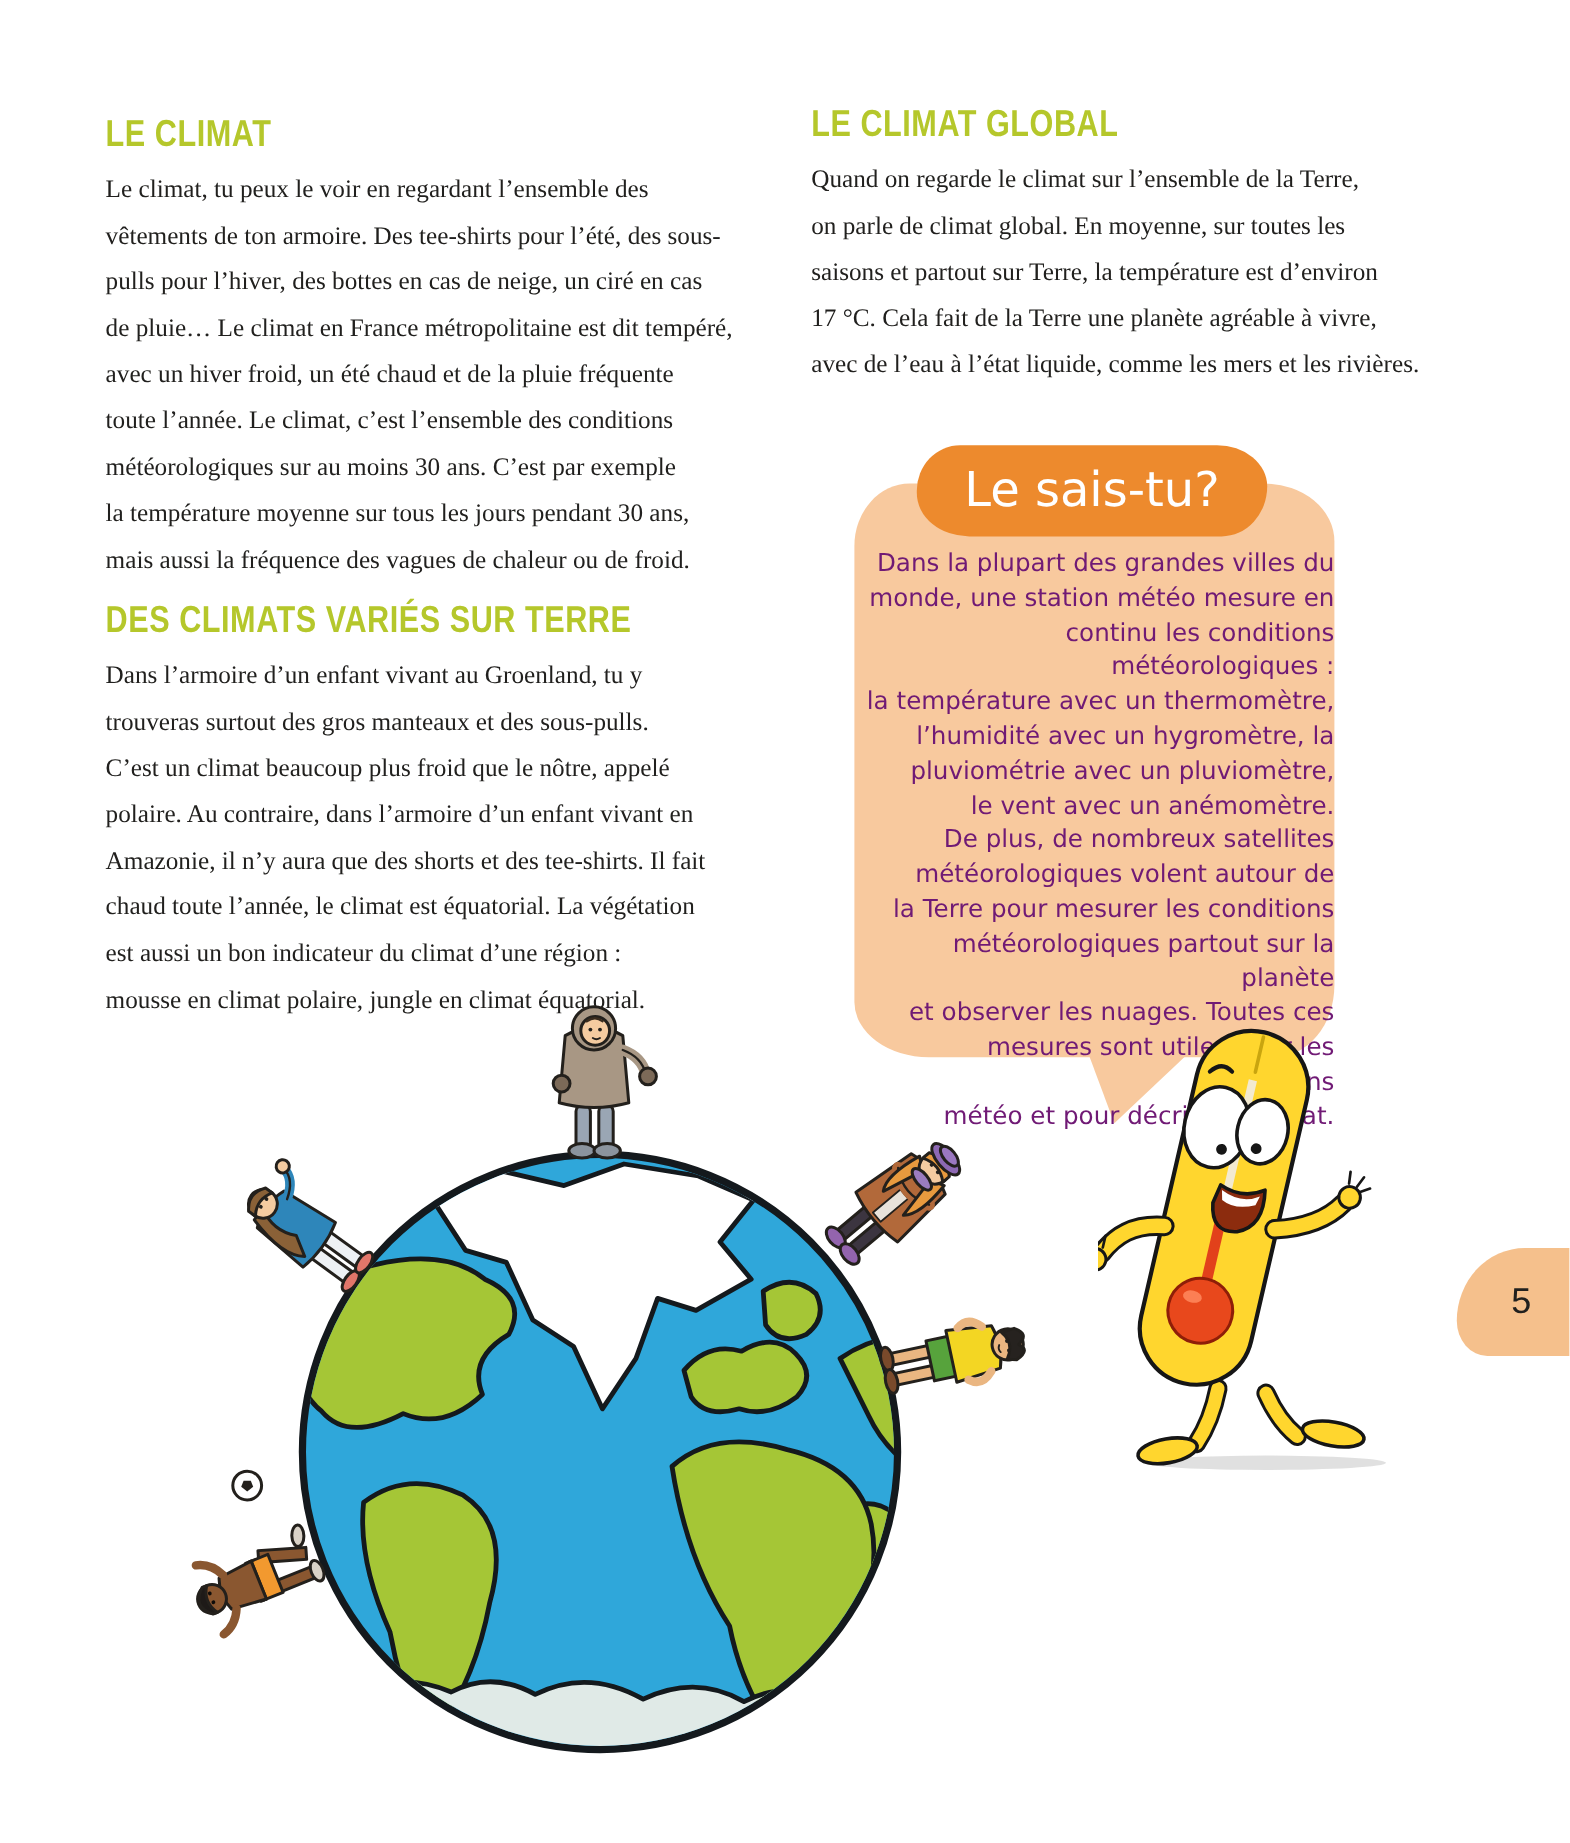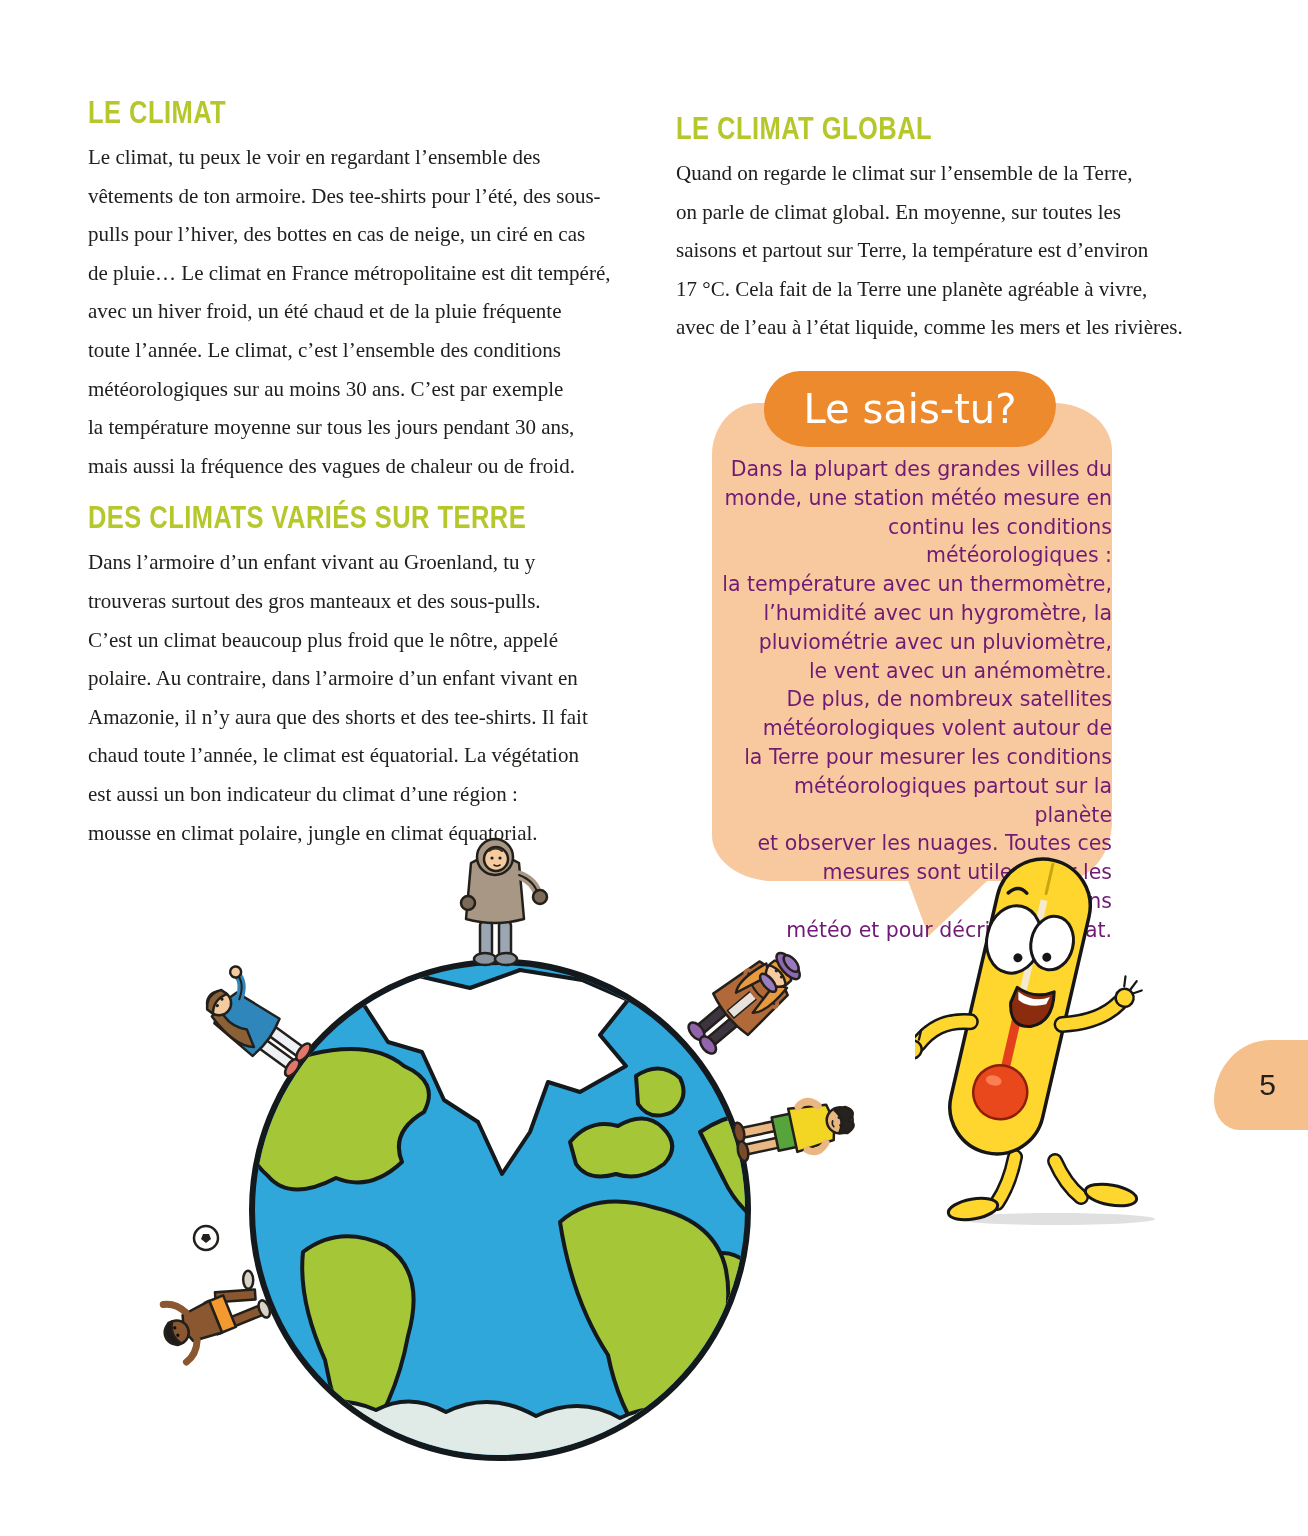--- a/index.html
+++ b/index.html
@@ -1,21 +1,21 @@
 <!DOCTYPE html>
 <html><head>
 <meta charset="utf-8">
 <style>
   html,body{margin:0;padding:0;}
   body{width:1308px;height:1536px;background:#ffffff;font-family:"Liberation Sans",sans-serif;overflow:hidden;}
   .page{position:relative;width:1308px;height:1130px;background:#ffffff;}
 
   .col{position:absolute;}
   .col-left{left:88px;top:96px;width:600px;}
-  .col-right{left:676px;top:112px;width:620px;}
+  .col-right{left:676px;top:88px;width:620px;}
 
   h2.sec-heading{
     margin:0 0 9px 0;
     font-size:29px;font-weight:bold;letter-spacing:.5px;
     color:#b5c72b;
     transform:scaleX(.88) scaleY(1.08);transform-origin:left center;
     font-family:"Liberation Sans",sans-serif;
   }
   .lines{white-space:pre-line;}
   p.body-par{

